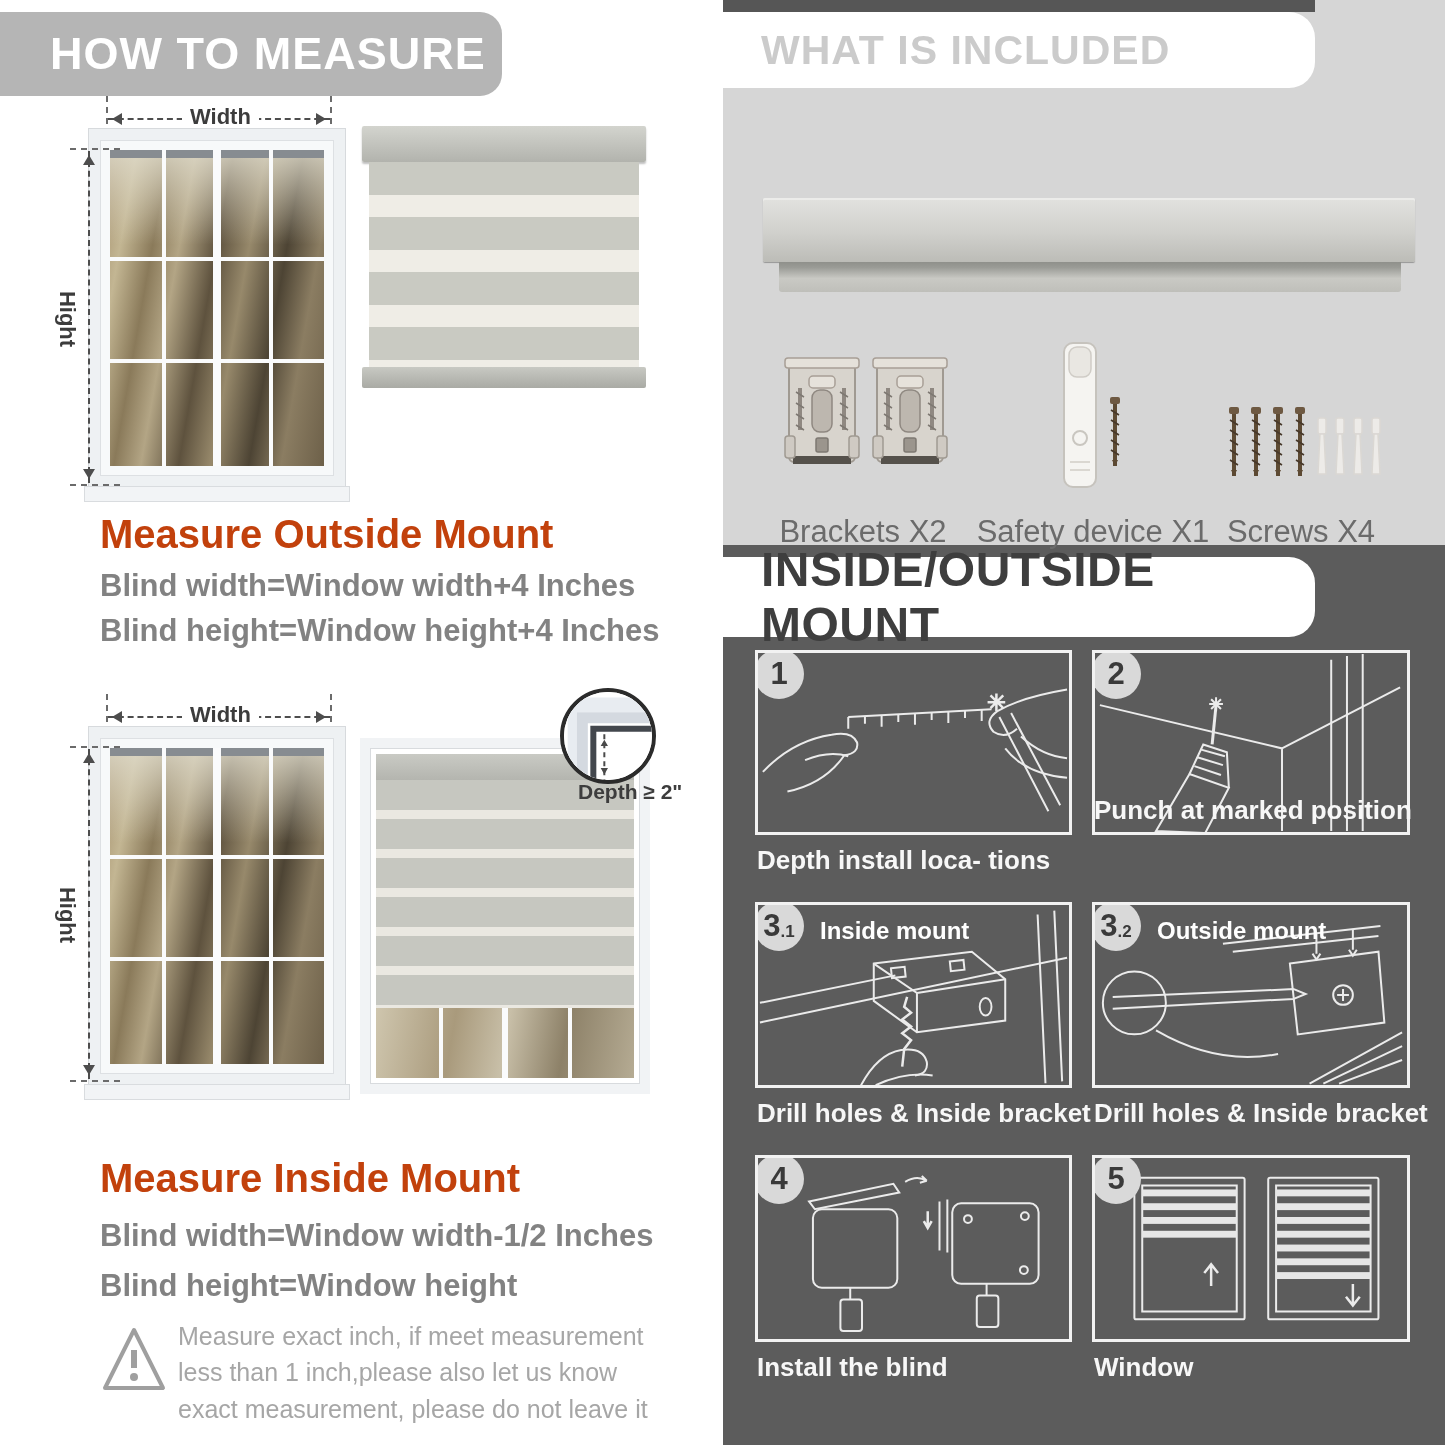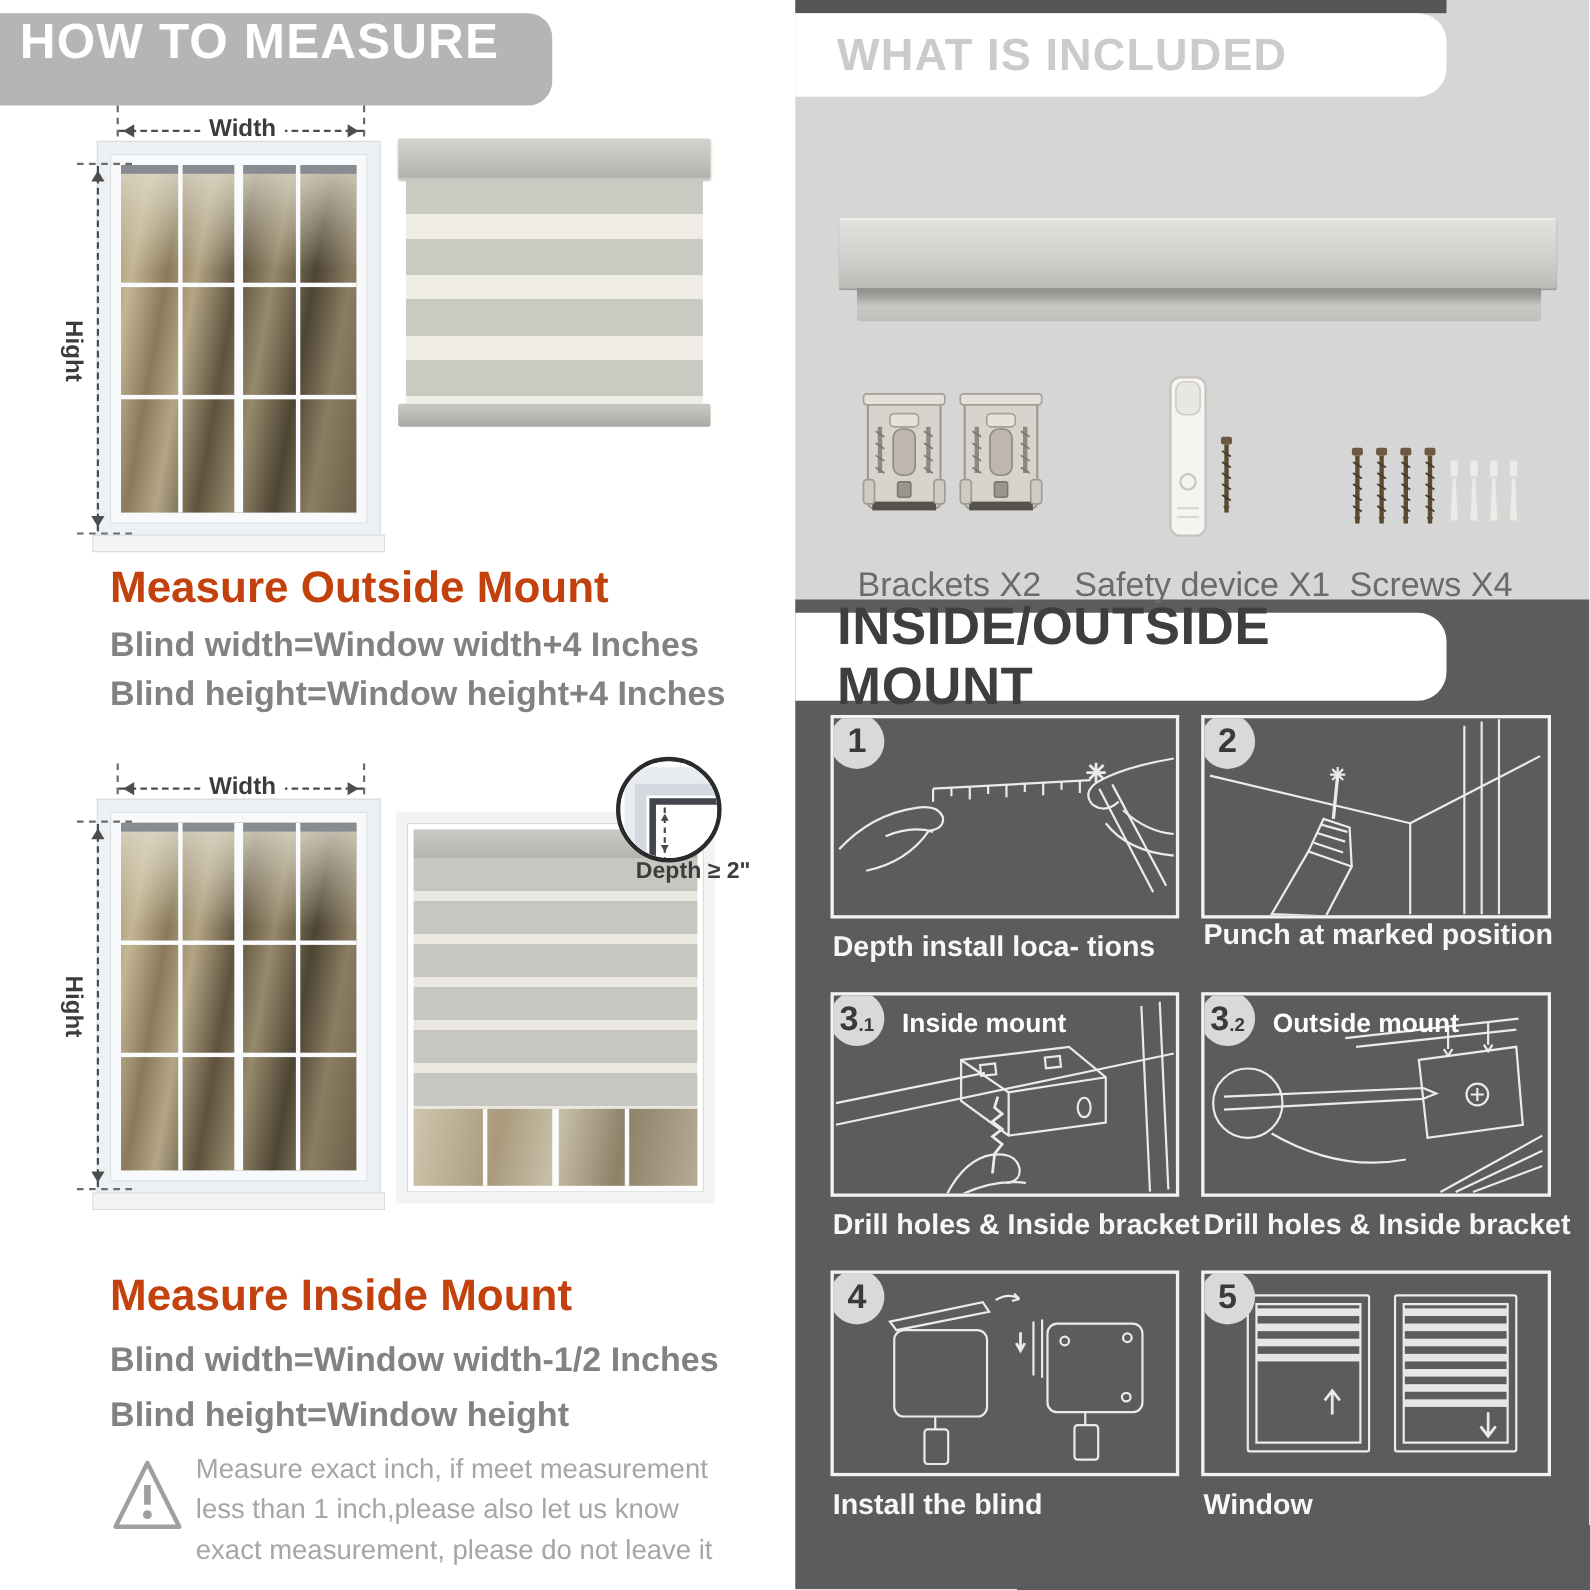--- a/index.html
+++ b/index.html
@@ -3,21 +3,21 @@
 <meta charset="utf-8">
 <style>
   html,body{margin:0;padding:0;background:#ffffff;}
   *{box-sizing:border-box;}
   .canvas{position:relative;width:1445px;height:1445px;background:#ffffff;overflow:hidden;
           font-family:"Liberation Sans", sans-serif;}
   .abs{position:absolute;}
 
   
   .banner{left:0;top:12px;width:502px;height:84px;background:#b5b5b5;border-radius:0 22px 22px 0;
-          display:flex;align-items:flex-start;padding-left:18px;color:#ffffff;font-size:45px;
+          display:flex;align-items:center;padding-left:50px;color:#ffffff;font-size:45px;
           font-weight:700;letter-spacing:1px;}
   .h2title{font-size:40px;font-weight:700;color:#c2410c;}
   .subline{font-size:31px;font-weight:700;color:#828282;}
   .warn-text{font-size:25px;font-weight:400;color:#a6a6a6;line-height:1.45;}
 
   
   .harrow{height:0;border-top:2px dashed #4d4d4d;}
   .harrow::before{content:"";position:absolute;left:-2px;top:-7px;border:6px solid transparent;
                   border-right:10px solid #4d4d4d;}
   .harrow::after{content:"";position:absolute;right:-2px;top:-7px;border:6px solid transparent;
@@ -317,21 +317,21 @@
         <path d="M5 52 L190 96 L190 180"></path>
         <path d="M190 96 L310 34"></path>
         <path d="M240 6 L240 180 M256 2 L256 180 M272 0 L272 180"></path>
         <path d="M62 180 L96 122 L136 136 L112 182 Z"></path>
         <path d="M96 122 L110 92 L134 100 L136 136"></path>
         <path d="M101 114 L128 123 M104 105 L130 113 M107 97 L132 104"></path>
         <path d="M119 92 L123 52" stroke-width="3"></path>
         <path d="M123 44 v14 M116 51 h14 M118 46 l10 10 M128 46 l-10 10"></path>
       </svg>
     </div>
-    <div class="abs caption" style="left:371px;top:834px;">Punch at  marked position</div>
+    <div class="abs caption" style="left:371px;top:795px;">Punch at  marked position</div>
 
     <div class="abs panel" style="left:32px;top:902px;width:317px;height:186px;">
       <div class="badge">
         <span>3</span>
           <span class="sub">.1</span>
       </div>
       <div class="panel-title">Inside mount</div>
       <svg class="art" viewBox="0 0 317 180" fill="none" stroke="#ebebeb" stroke-width="2">
         <path d="M2 118 L315 52 M2 98 L140 70"></path>
         <path d="M285 8 L293 180 M302 4 L310 178"></path>

